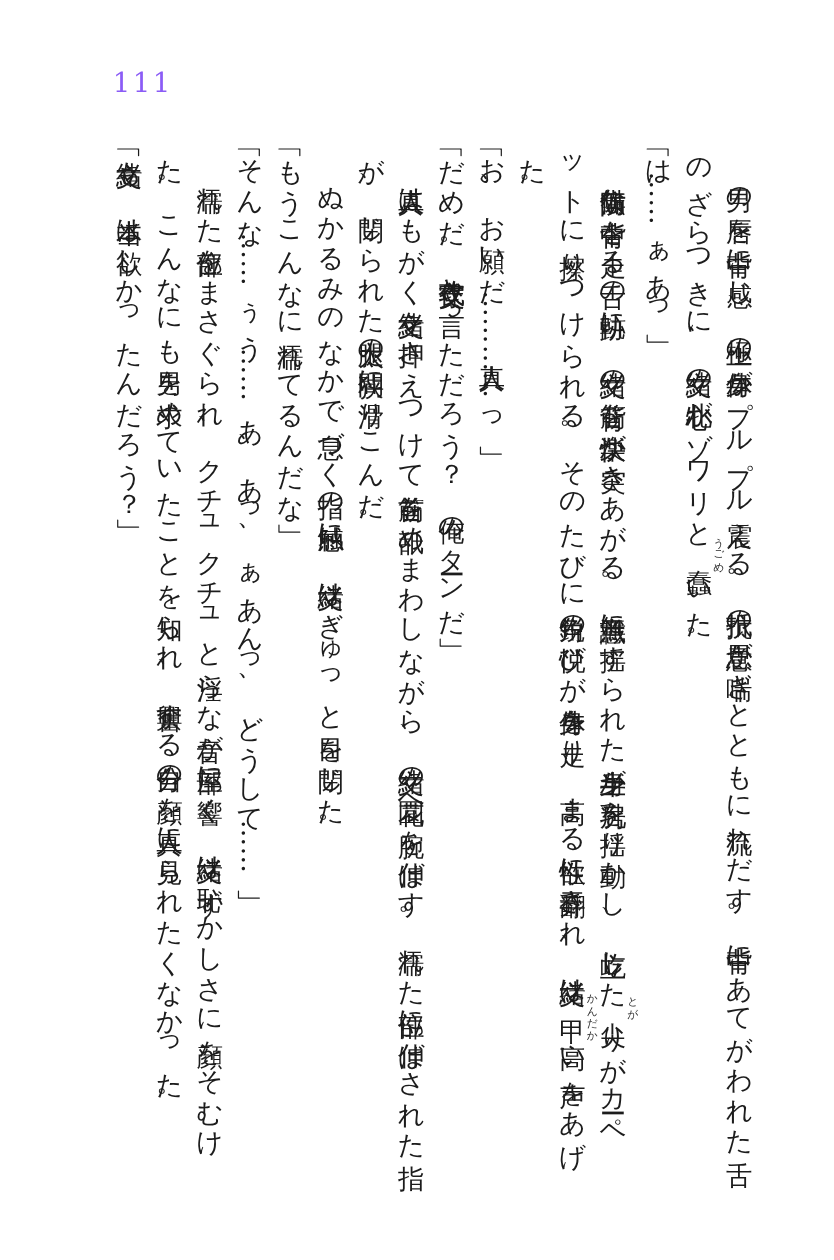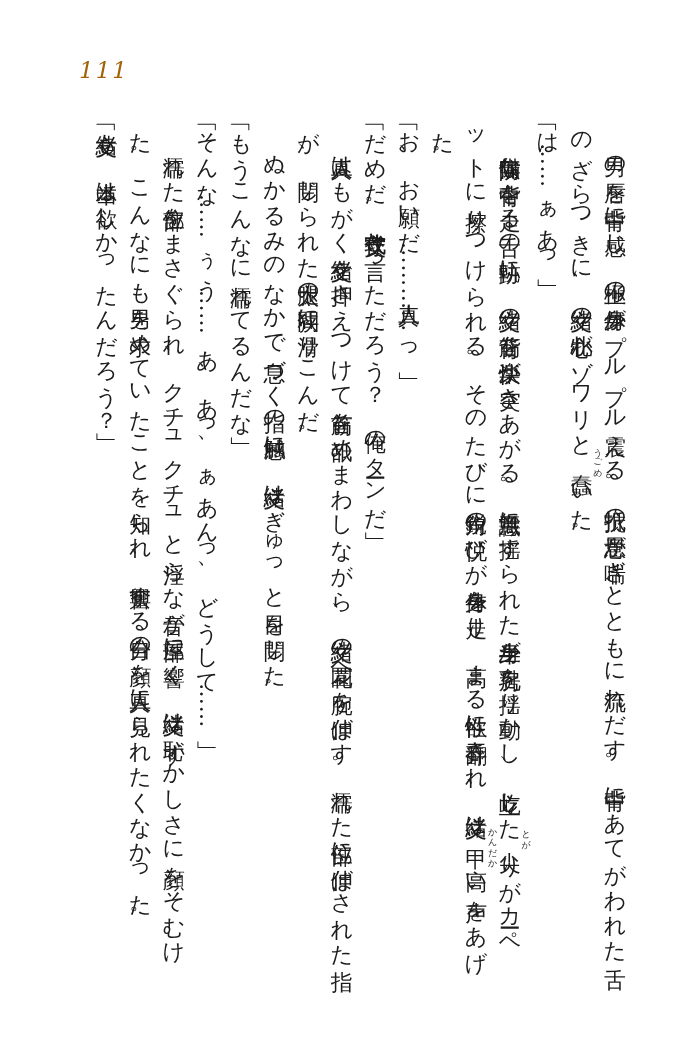--- a/index.html
+++ b/index.html
@@ -7,25 +7,24 @@
   body {
     width: 695px;
     height: 1050px;
     background: #ffffff;
     position: relative;
     overflow: hidden;
   }
   .page-number {
     position: absolute;
     top: 57px;
-    left: 79px;
+    left: 94px;
     font-family: "DejaVu Serif", serif;
-    font-style: italic;
     font-size: 23px;
-    color: #a16207;
+    color: #8b5cf6;
     letter-spacing: 2px;
   }
   .text-area {
     position: absolute;
     top: 117px;
     left: 58px;
     width: 574px;
     height: 848px;
     writing-mode: vertical-rl;
     text-orientation: mixed;

